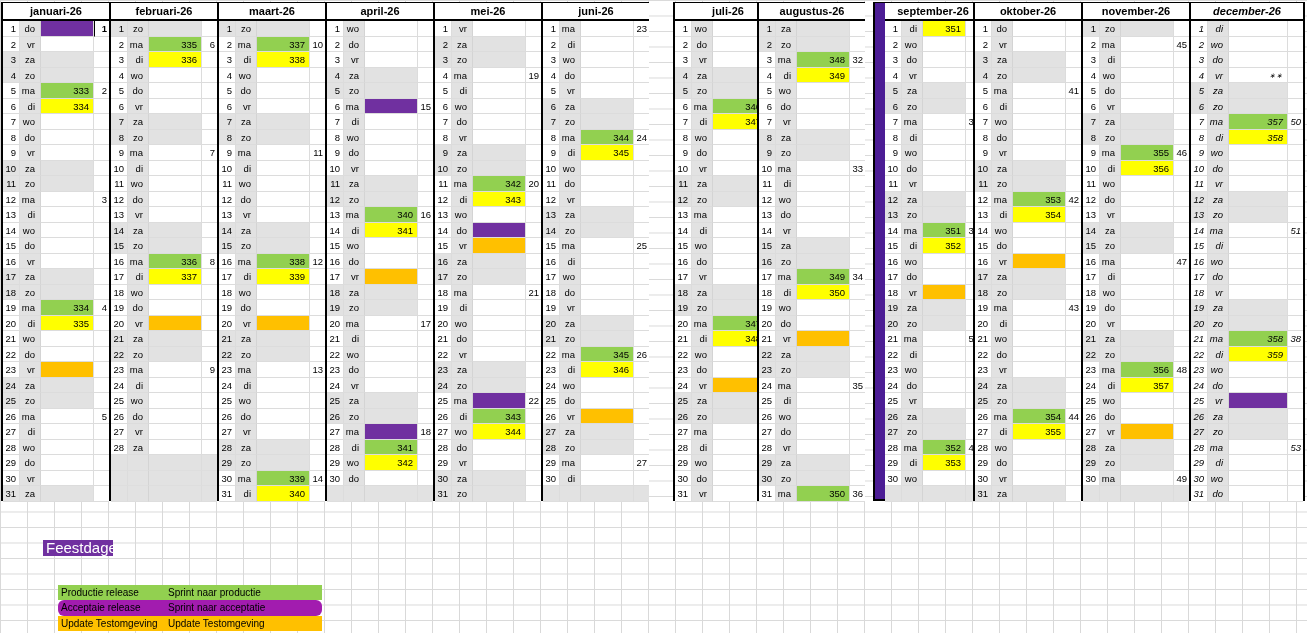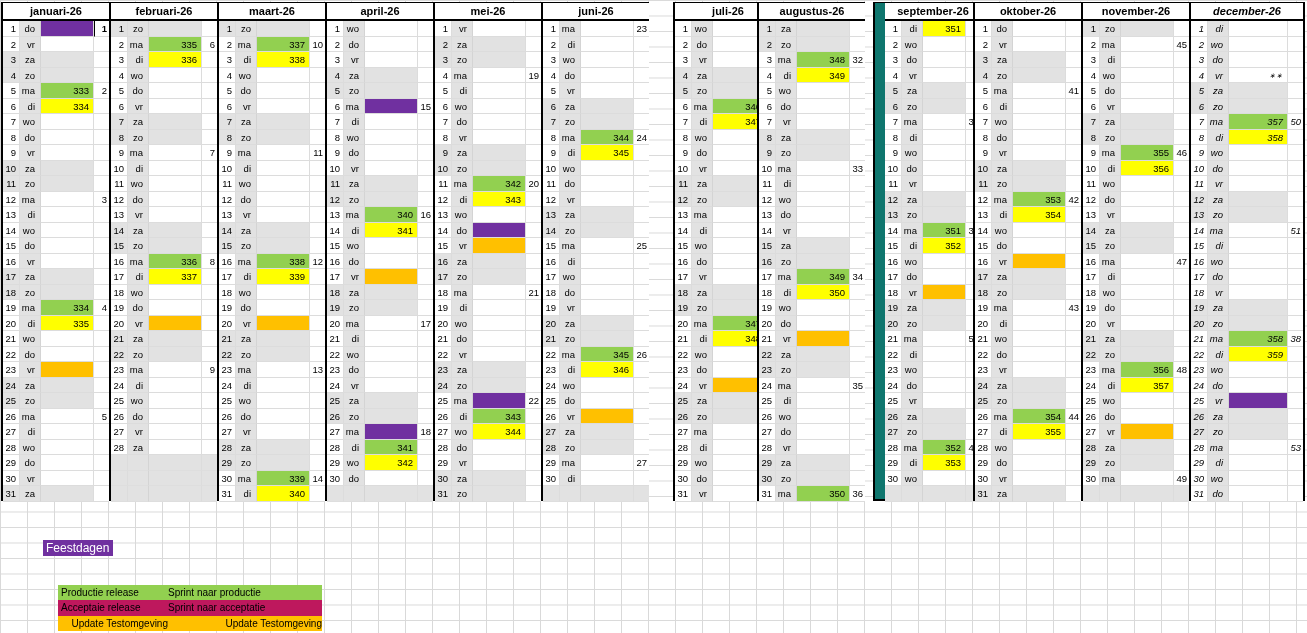--- a/index.html
+++ b/index.html
@@ -18,21 +18,21 @@
       linear-gradient(to right, #d9d9d9 1px, transparent 1px),
       linear-gradient(to bottom, #d9d9d9 1px, transparent 1px);
     background-size: 27px 15.5px;
   }
   
   .month {
     position: absolute;
     top: 2px;
     width: 108px;
     height: 499px;
-    background: #0f766e;
+    background: #4c1d95;
     border-left: 2px solid #000;
     border-top: 1px solid #000;
     border-bottom: 2px solid #000;
     z-index: 2;
   }
   .month.wide { width: 116px; border-right: 2px solid #000; }
   .mhead {
     height: 18px; line-height: 17px;
     font-size: 11px; font-weight: bold;
     text-align: center;
@@ -52,31 +52,31 @@
   .c-sprint.y { background: #ffff00; }
   .c-sprint.o { background: #ffc000; }
   .c-sprint.p { background: #7030a0; }
   .c-sprint.tiny { font-size: 7px; letter-spacing: 1px; }
   .c-wk.b { font-weight: bold; border-left: 1px solid #000; }
   
   .feest-cell {
     position: absolute; left: 43px; top: 540px;
     width: 70px; height: 16px; line-height: 16px;
     background: #7030a0; color: #fff;
-    font-size: 12px; padding-left: 3px;
+    font-size: 15px; padding-left: 3px;
     z-index: 2;
   }
   .lrow {
     position: absolute; left: 58px;
     width: 264px; height: 15.5px; line-height: 15.5px;
     font-size: 10px; display: flex; z-index: 2;
   }
   .lrow.g { background: #92d050; }
-  .lrow.y { background: #be185d; }
-  .lrow.o { background: #ffc000; text-align: right; }
+  .lrow.y { background: #a21caf; border-radius: 6px; }
+  .lrow.o { background: #ffc000; }
   .l-label { width: 110px; padding-left: 3px; }
   .l-desc  { flex: 1; }
 </style>
 </head>
 <body>
 
 <div class="grid-bg"></div>
 
 <div id="months">
     <div class="month" style="left: 1px;">

